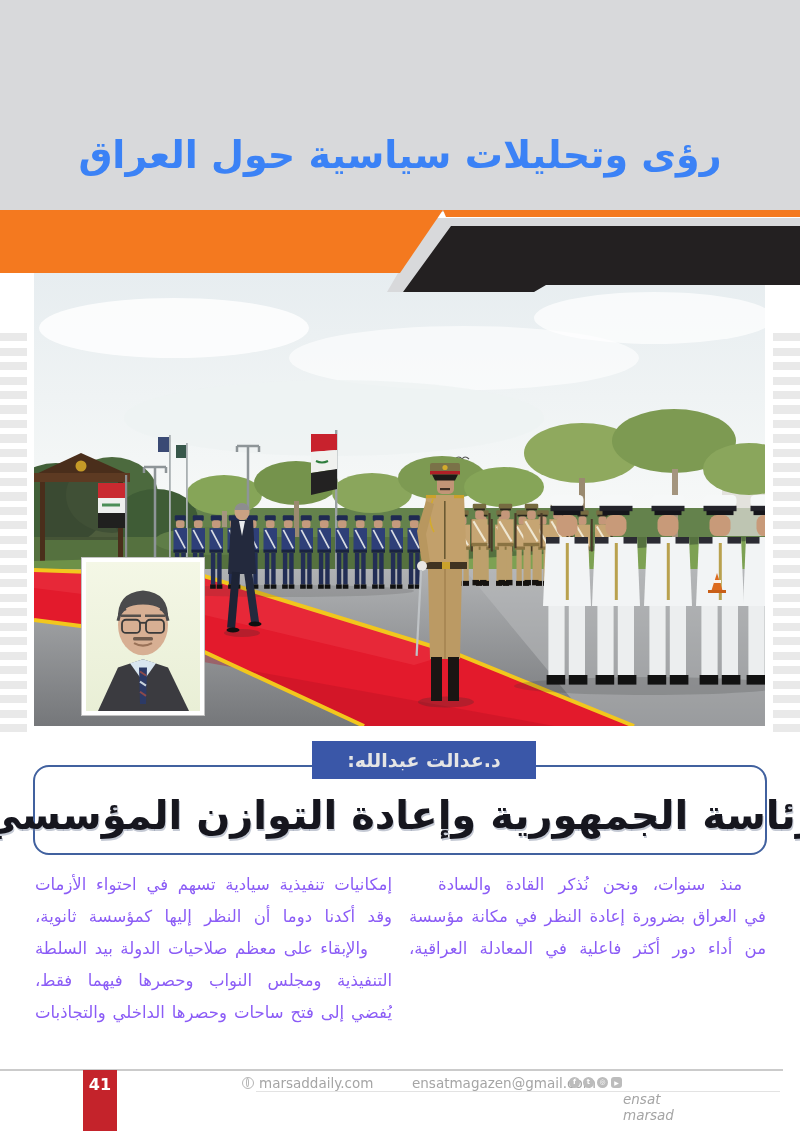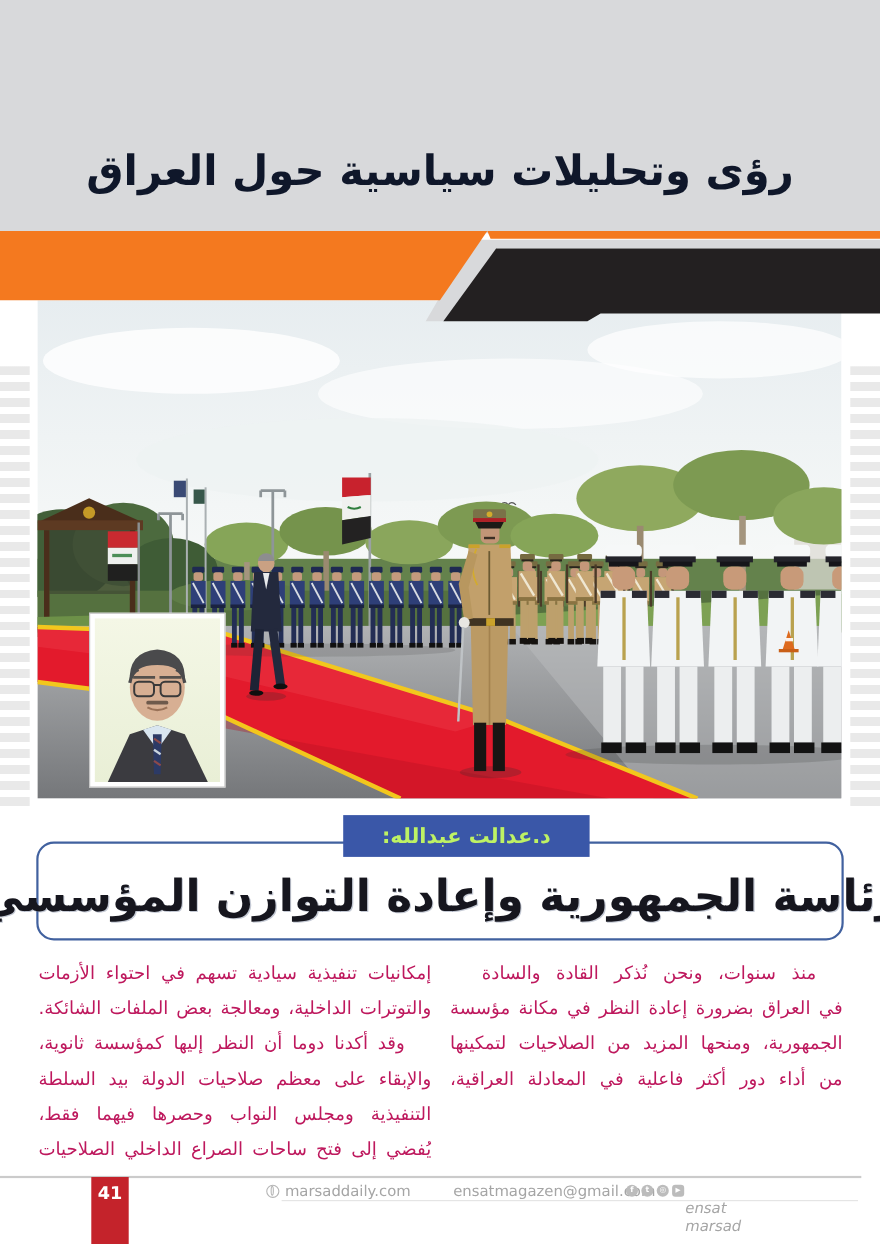--- a/index.html
+++ b/index.html
@@ -2,49 +2,49 @@
 <html lang="ar"><head>
 <meta charset="utf-8">
 <style>
   html,body{margin:0;padding:0;background:#fff;}
   .page{position:relative;width:800px;height:1131px;background:#ffffff;overflow:hidden;
         font-family:"DejaVu Sans","Liberation Sans",sans-serif;}
 
   
   .header-svg{position:absolute;left:0;top:0;z-index:3;}
   .header-title{position:absolute;left:0;top:133px;width:100%;text-align:center;direction:rtl;
-    font-size:38px;font-weight:bold;color:#0f172a;z-index:4;letter-spacing:-0.5px;}
+    font-size:38px;font-weight:bold;color:#3b82f6;z-index:4;letter-spacing:-0.5px;}
 
   
   .photo{position:absolute;left:34px;top:273px;width:731px;height:453px;z-index:1;display:block;}
 
   
   .edge-dashes{position:absolute;top:333px;width:27px;height:400px;z-index:0;
     background:repeating-linear-gradient(to bottom,#e9e9e9 0 8px,rgba(0,0,0,0) 8px 14.5px);}
   .edge-dashes.left{left:0;}
   .edge-dashes.right{right:0;}
 
   
   .portrait{position:absolute;left:81px;top:557px;width:124px;height:159px;z-index:4;
     background:#fff;border:1px solid #c2c2c2;padding:4px;box-sizing:border-box;}
   .portrait svg{width:100%;height:100%;display:block;}
 
   
   .author-badge{position:absolute;left:312px;top:741px;width:224px;height:38px;background:#3a57a8;
-    color:#bef264;z-index:6;display:flex;align-items:center;justify-content:center;
+    color:#e5e5e5;z-index:6;display:flex;align-items:center;justify-content:center;
     font-size:19px;font-weight:bold;direction:rtl;}
   .headline-box{position:absolute;left:33px;top:765px;width:734px;height:90px;box-sizing:border-box;
     border:2.5px solid #41619f;border-radius:16px;z-index:5;display:flex;align-items:center;justify-content:center;}
   .headline{font-size:40px;font-weight:bold;color:#16161e;direction:rtl;white-space:nowrap;
     padding-top:10px;text-shadow:1px 1.5px 0 rgba(125,135,160,.45);}
 
   
   .body-text{position:absolute;left:35px;top:869px;width:731px;z-index:2;direction:rtl;
     display:flex;gap:17px;}
-  .col{width:357px;font-size:16.5px;line-height:32px;color:#be185d;overflow:hidden;}
+  .col{width:357px;font-size:16.5px;line-height:32px;color:#8b5cf6;overflow:hidden;}
   .line{text-align:justify;text-align-last:justify;height:32px;overflow:hidden;}
   .col-right .line:nth-child(1){padding-right:24px;margin-left:29px;}
   .col-left  .line:nth-child(3){padding-right:24px;}
 
   
   .footer-line{position:absolute;left:0;top:1069px;width:783px;height:2px;background:#cbcbcb;z-index:2;}
   .footer-underline{position:absolute;left:256px;top:1091px;width:524px;height:1px;background:#e3e3e3;z-index:2;}
   .page-num{position:absolute;left:83px;top:1070px;width:34px;height:77px;background:#c4232b;z-index:3;
     color:#fff;font-size:16px;font-weight:bold;text-align:center;padding-top:5px;box-sizing:border-box;}
   .footer-row{position:absolute;left:0;top:1075px;width:644px;height:18px;z-index:2;
@@ -326,30 +326,28 @@
   <div class="author-badge">د.عدالت عبدالله:</div>
 
   <div class="headline-box">
     <div class="headline">رئاسة الجمهورية وإعادة التوازن المؤسسي</div>
   </div>
 
   <div class="body-text" dir="rtl">
     <div class="col col-right">
         <div class="line">منذ سنوات، ونحن نُذكر القادة والسادة المتنفذين</div>
         <div class="line">في العراق بضرورة إعادة النظر في مكانة مؤسسة رئاسة</div>
-        <div class="line">الجمهورية، ومنحها المزيد من الصلاحيات لتمكينها</div>
         <div class="line">من أداء دور أكثر فاعلية في المعادلة العراقية، وتصحيح</div>
       </div>
     <div class="col col-left">
         <div class="line">إمكانيات تنفيذية سيادية تسهم في احتواء الأزمات</div>
-        <div class="line">والتوترات الداخلية، ومعالجة بعض الملفات الشائكة.</div>
         <div class="line">وقد أكدنا دوما أن النظر إليها كمؤسسة ثانوية،</div>
         <div class="line">والإبقاء على معظم صلاحيات الدولة بيد السلطة</div>
         <div class="line">التنفيذية ومجلس النواب وحصرها فيهما فقط،</div>
-        <div class="line">يُفضي إلى فتح ساحات الصراع الداخلي الصلاحيات</div>
+        <div class="line">يُفضي إلى فتح ساحات وحصرها الداخلي والتجاذبات</div>
       </div>
   </div>
 
   <div class="footer-line"></div>
   <div class="footer-underline"></div>
   <div class="page-num">41</div>
   <div class="footer-row">
     <span class="f-globe"></span>
     <span class="f-site">marsaddaily.com</span>
     <span class="f-email">ensatmagazen@gmail.com</span>

